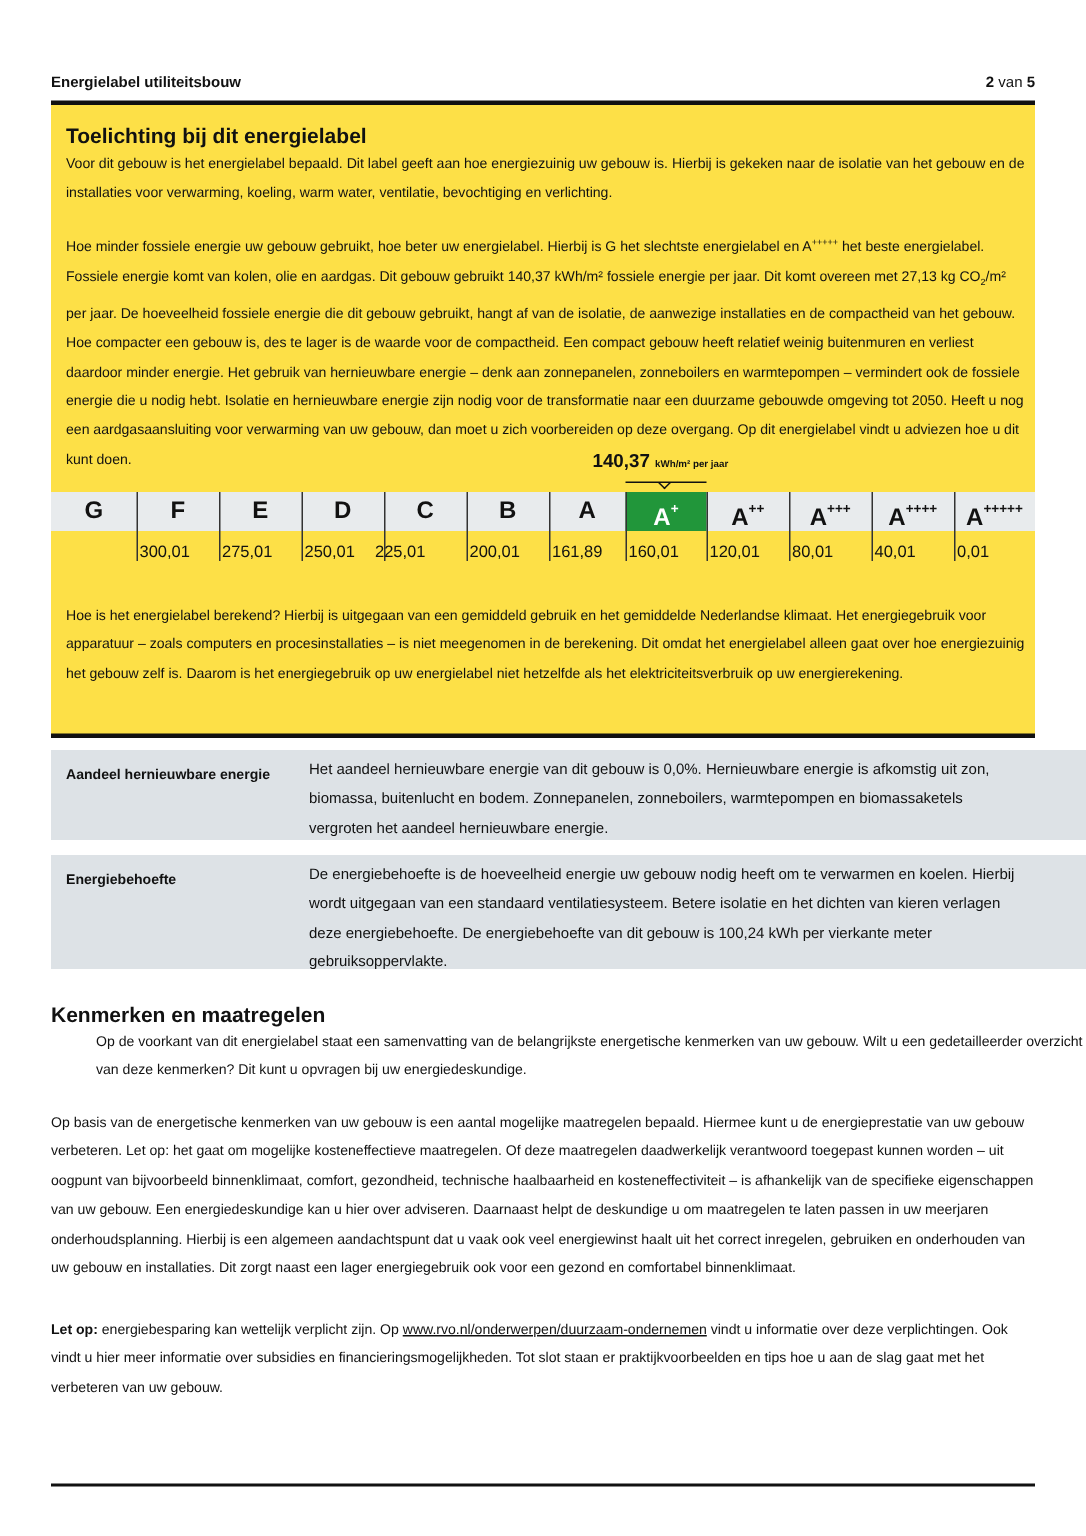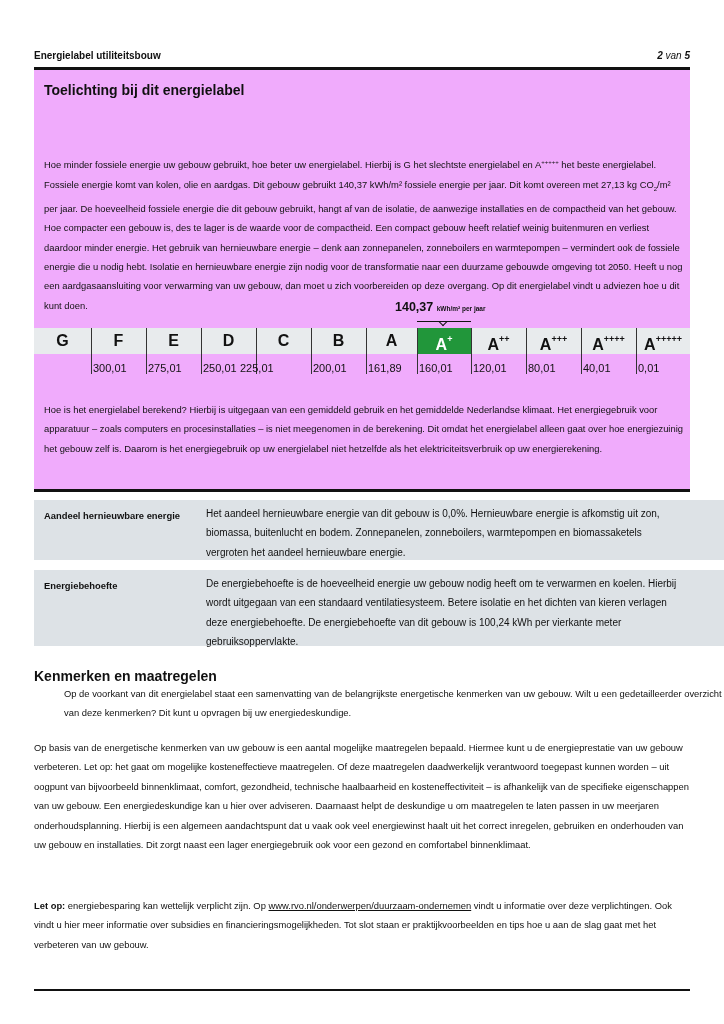--- a/index.html
+++ b/index.html
@@ -1,25 +1,25 @@
 <!DOCTYPE html>
 <html><head>
 <meta charset="utf-8">
 <style>
   * { margin: 0; padding: 0; box-sizing: border-box; }
   html, body { width: 724px; height: 1024px; background: #ffffff; }
   body { font-family: "Liberation Sans", sans-serif; color: #111; position: relative; overflow: hidden; }
 
   .header { position: absolute; top: 50px; left: 34px; width: 656px; height: 16px; font-size: 10px; font-weight: bold; }
   .header .title { position: absolute; left: 0; top: 0; }
-  .header .pages { position: absolute; right: 0; top: 0; font-weight: normal; font-style: italic; }
+  .header .pages { position: absolute; right: 0; top: 0; font-weight: normal; }
   .header .pages b { font-weight: bold; }
   .rule-top { position: absolute; top: 67px; left: 34px; width: 656px; height: 3px; background: #111; }
 
-  .panel { position: absolute; top: 70px; left: 34px; width: 656px; height: 420px; background: #f0abfc; }
+  .panel { position: absolute; top: 70px; left: 34px; width: 656px; height: 420px; background: #fde047; }
   .panel h2 { position: absolute; left: 10px; top: 12px; font-size: 14px; font-weight: bold; }
   .para { position: absolute; left: 10px; width: 640px; font-size: 9.4px; line-height: 19.4px; }
   .p1 { top: 29px; }
   .p2 { top: 83px; }
   .p3 { top: 330px; }
   .para sup, .para sub { font-size: 6px; }
 
   .rule-mid { position: absolute; top: 489px; left: 34px; width: 656px; height: 3px; background: #111; }
 
   .scale-value { position: absolute; top: 300px; left: 395px; font-size: 12.5px; font-weight: bold; }
@@ -37,36 +37,37 @@
   .info { position: absolute; left: 34px; width: 720px; background: #dde2e6; }
   .info .label { position: absolute; left: 10px; top: 10px; font-size: 9.4px; font-weight: bold; }
   .info .text { position: absolute; left: 172px; top: 4px; width: 478px; font-size: 10px; line-height: 19.4px; }
   .info1 { top: 500px; height: 60px; }
   .info2 { top: 570px; height: 76px; }
 
   .sec2 h2 { position: absolute; left: 34px; top: 668px; font-size: 14px; font-weight: bold; }
   .body-text { position: absolute; left: 34px; width: 660px; font-size: 9.4px; line-height: 19.4px; }
   .b1 { top: 684px; margin-left: 30px; }
   .b2 { top: 738px; }
-  .b3 { top: 876px; margin-top: 20px; }
+  .b3 { top: 876px; }
   .b3 b { font-weight: bold; }
   .b3 a { color: #111; text-decoration: underline; }
   .rule-bottom { position: absolute; top: 989px; left: 34px; width: 656px; height: 2px; background: #111; }
 </style>
 </head>
 <body>
 
 <div class="header">
   <span class="title">Energielabel utiliteitsbouw</span>
   <span class="pages"><b>2</b> <span>van</span> <b>5</b></span>
 </div>
 <div class="rule-top"></div>
 
 <div class="panel">
   <h2>Toelichting bij dit energielabel</h2>
+  <div class="para p1">Voor dit gebouw is het energielabel bepaald. Dit label geeft aan hoe energiezuinig uw gebouw is. Hierbij is gekeken naar de isolatie van het gebouw en de installaties voor verwarming, koeling, warm water, ventilatie, bevochtiging en verlichting.</div>
   <div class="para p2"><span>Hoe minder fossiele energie uw gebouw gebruikt, hoe beter uw energielabel. Hierbij is G het slechtste energielabel en A</span><sup>+++++</sup><span> het beste energielabel. Fossiele energie komt van kolen, olie en aardgas. Dit gebouw gebruikt 140,37 kWh/m² fossiele energie per jaar. Dit komt overeen met 27,13 kg CO</span><sub>2</sub><span>/m² per jaar. De hoeveelheid fossiele energie die dit gebouw gebruikt, hangt af van de isolatie, de aanwezige installaties en de compactheid van het gebouw. Hoe compacter een gebouw is, des te lager is de waarde voor de compactheid. Een compact gebouw heeft relatief weinig buitenmuren en verliest daardoor minder energie. Het gebruik van hernieuwbare energie – denk aan zonnepanelen, zonneboilers en warmtepompen – vermindert ook de fossiele energie die u nodig hebt. Isolatie en hernieuwbare energie zijn nodig voor de transformatie naar een duurzame gebouwde omgeving tot 2050. Heeft u nog een aardgasaansluiting voor verwarming van uw gebouw, dan moet u zich voorbereiden op deze overgang. Op dit energielabel vindt u adviezen hoe u dit kunt doen.</span></div>
   <div class="para p3">Hoe is het energielabel berekend? Hierbij is uitgegaan van een gemiddeld gebruik en het gemiddelde Nederlandse klimaat. Het energiegebruik voor apparatuur – zoals computers en procesinstallaties – is niet meegenomen in de berekening. Dit omdat het energielabel alleen gaat over hoe energiezuinig het gebouw zelf is. Daarom is het energiegebruik op uw energielabel niet hetzelfde als het elektriciteitsverbruik op uw energierekening.</div>
 </div>
 
 <div class="scale-value"><span>140,37</span> <small>kWh/m² per jaar</small></div>
 <div class="bracket"></div>
 
 <div class="bar">
   <div class="cell" style="left:0;width:57px"><span>G</span></div>
   <div class="cell" style="left:57px;width:55px"><span>F</span></div>
@@ -90,21 +91,21 @@
 <div class="tick" style="left:366px"></div>
 <div class="tick" style="left:417px"></div>
 <div class="tick" style="left:471px"></div>
 <div class="tick" style="left:526px"></div>
 <div class="tick" style="left:581px"></div>
 <div class="tick" style="left:636px"></div>
 
 <span class="thr" style="left:93px">300,01</span>
 <span class="thr" style="left:148px">275,01</span>
 <span class="thr" style="left:203px">250,01</span>
-<span class="thr" style="left:240px">225,01</span>
+<span class="thr" style="left:250px">225,01</span>
 <span class="thr" style="left:313px">200,01</span>
 <span class="thr" style="left:368px">161,89</span>
 <span class="thr" style="left:419px">160,01</span>
 <span class="thr" style="left:473px">120,01</span>
 <span class="thr" style="left:528px">80,01</span>
 <span class="thr" style="left:583px">40,01</span>
 <span class="thr" style="left:638px">0,01</span>
 
 <div class="rule-mid"></div>
 

